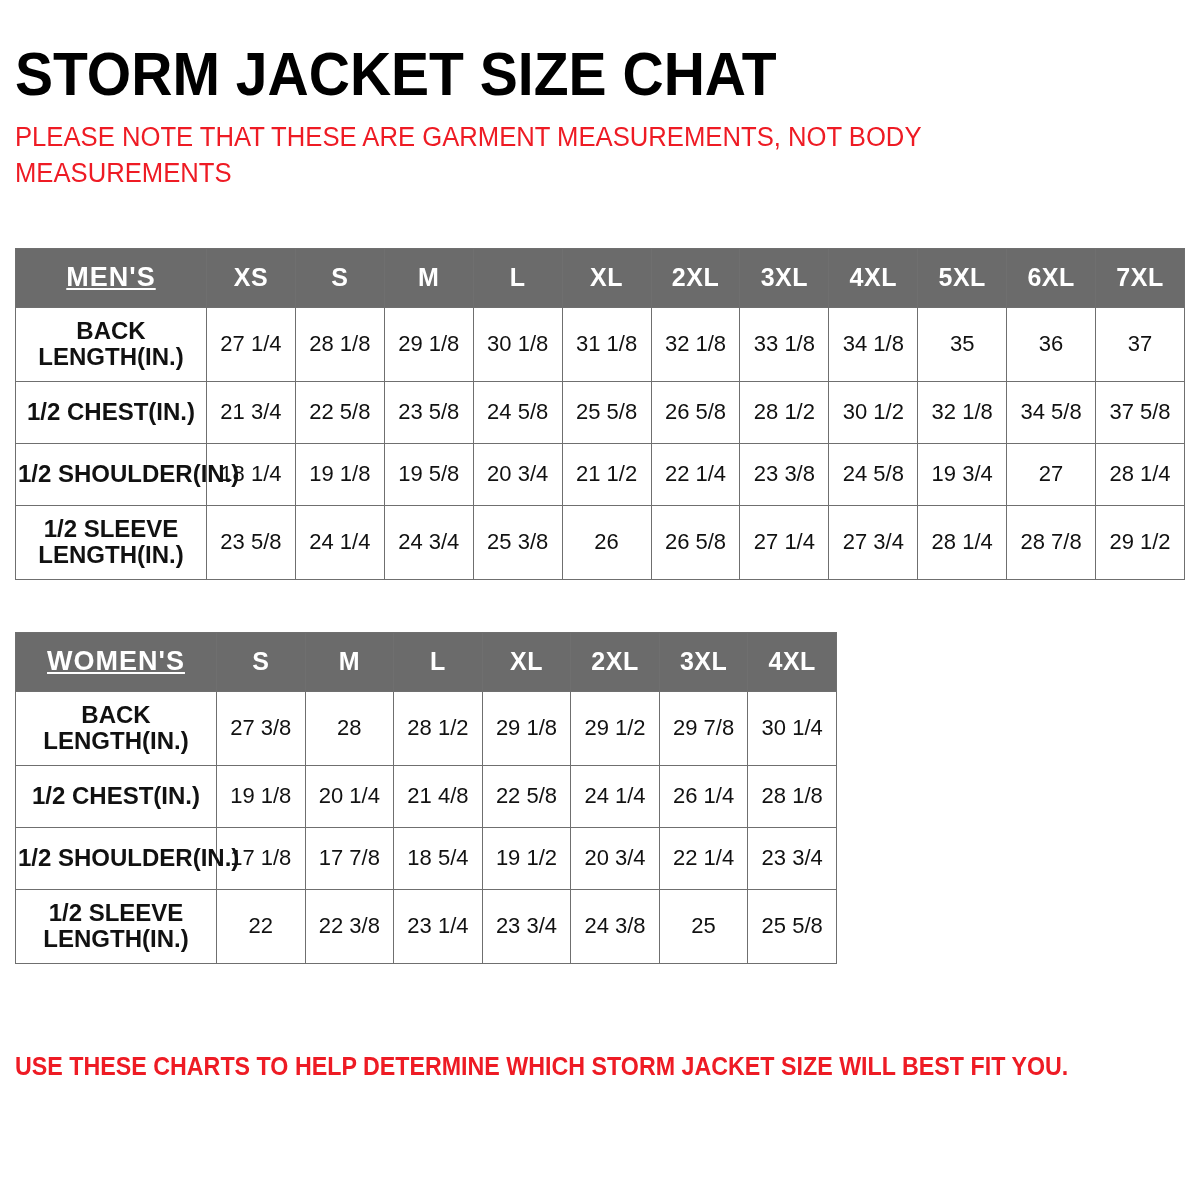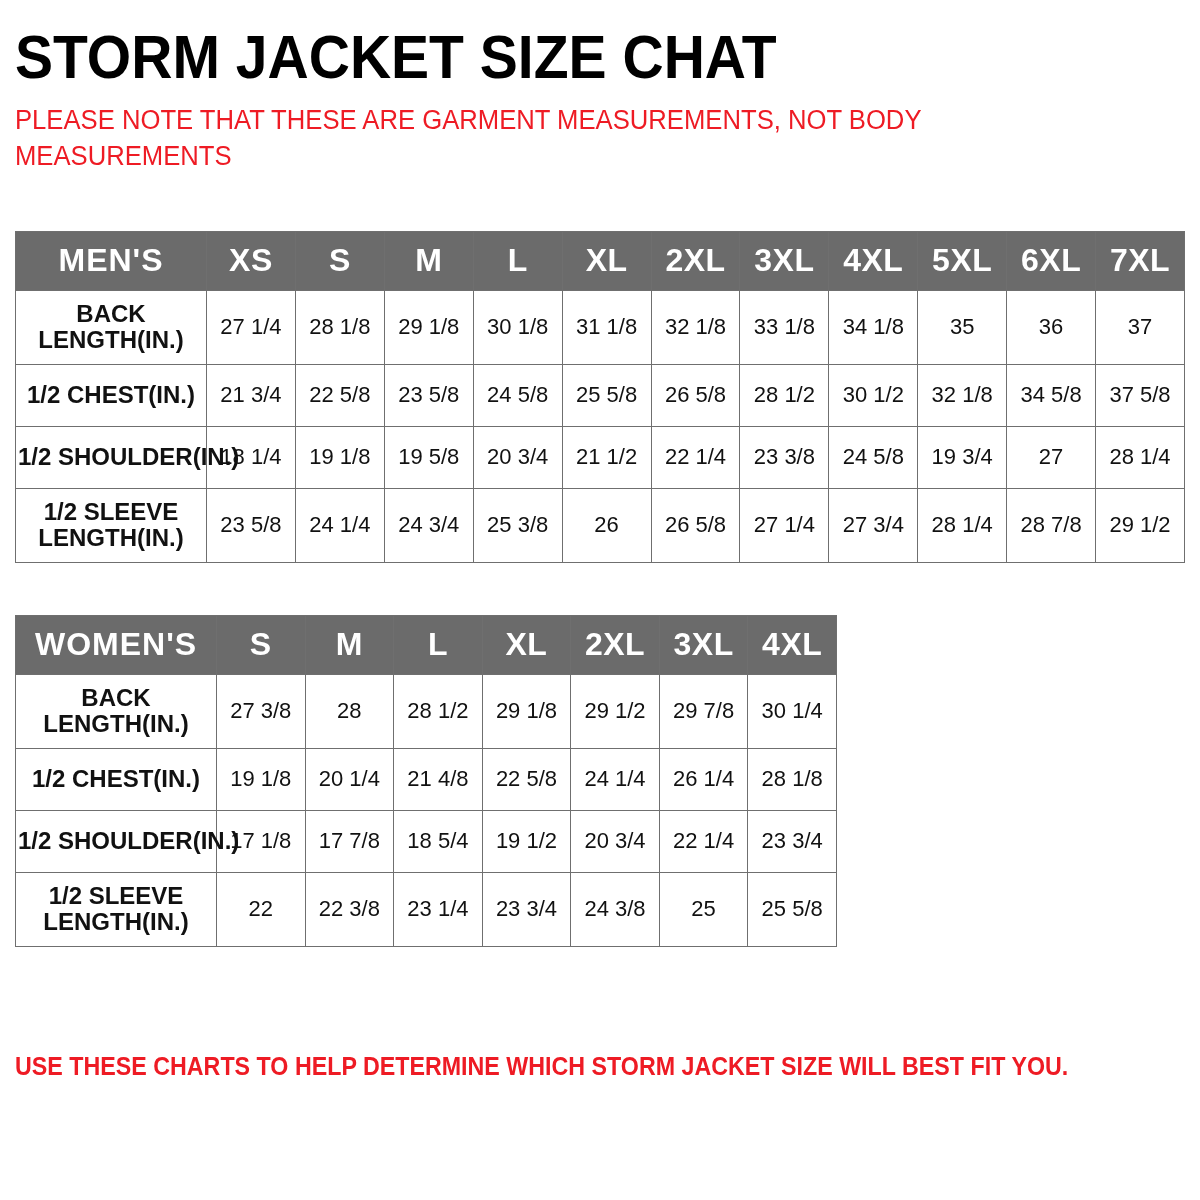--- a/index.html
+++ b/index.html
@@ -13,21 +13,21 @@
     font-family: "Liberation Sans", sans-serif;
     color: #000000;
     overflow: hidden;
     position: relative;
   }
   .page {
     position: relative;
     width: 1200px;
     height: 1200px;
     box-sizing: border-box;
-    padding: 0 15px;
+    padding: 17px 15px;
   }
 
   
   .title {
     font-family: "Liberation Sans", sans-serif;
     font-weight: bold;
     font-size: 62px;
     line-height: 1.0;
     letter-spacing: 0px;
     transform: scaleX(0.92);
@@ -78,26 +78,27 @@
     text-align: center;
     vertical-align: middle;
     padding: 0;
   }
 
   .size-table thead th {
     background: #6b6b6b;
     color: #ffffff;
     height: 58px;
     font-weight: bold;
-    font-size: 32px;
+    font-size: 25px;
     letter-spacing: 0.5px;
   }
   .size-table thead th.row-head-cell {
-    font-size: 32px;
+    font-size: 27px;
     letter-spacing: 1px;
+    text-decoration: underline;
   }
 
   .size-table tbody tr { height: 62px; }
   .size-table tbody td {
     font-size: 22px;
     font-weight: normal;
     color: #111;
     white-space: nowrap;
   }
   .size-table tbody td.row-label {

